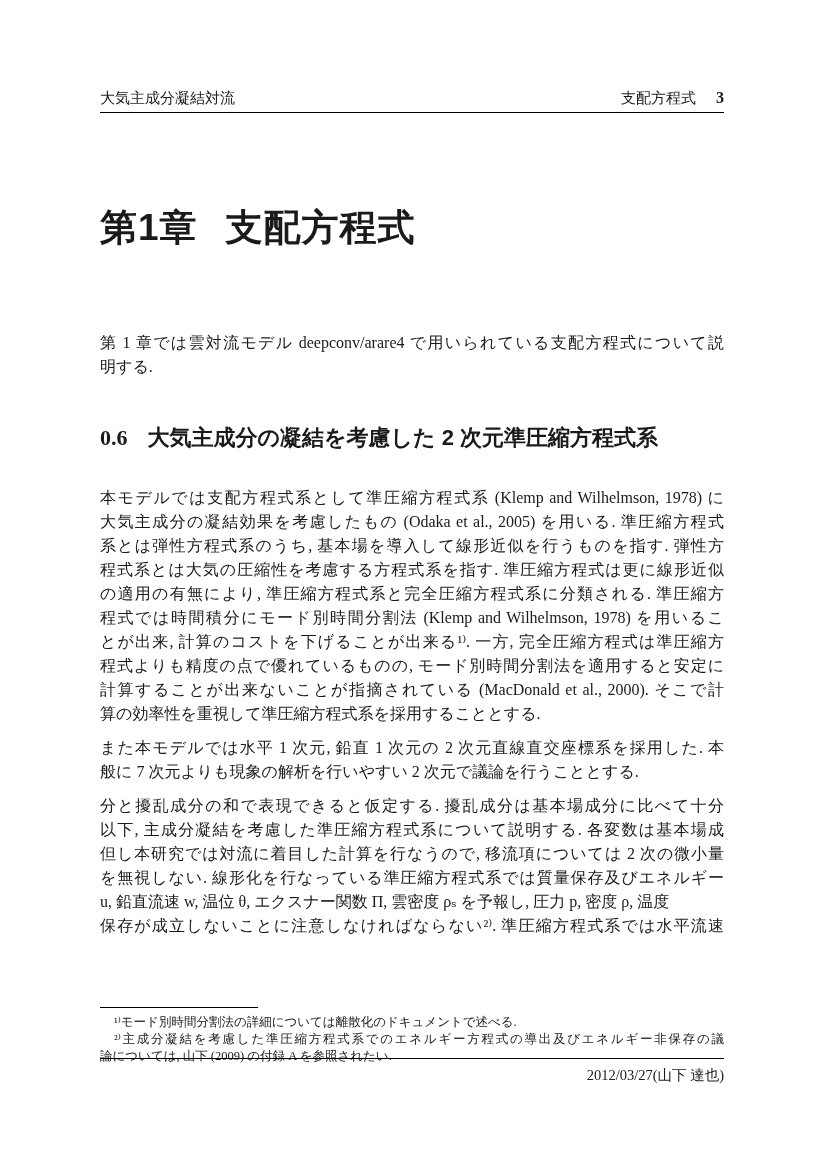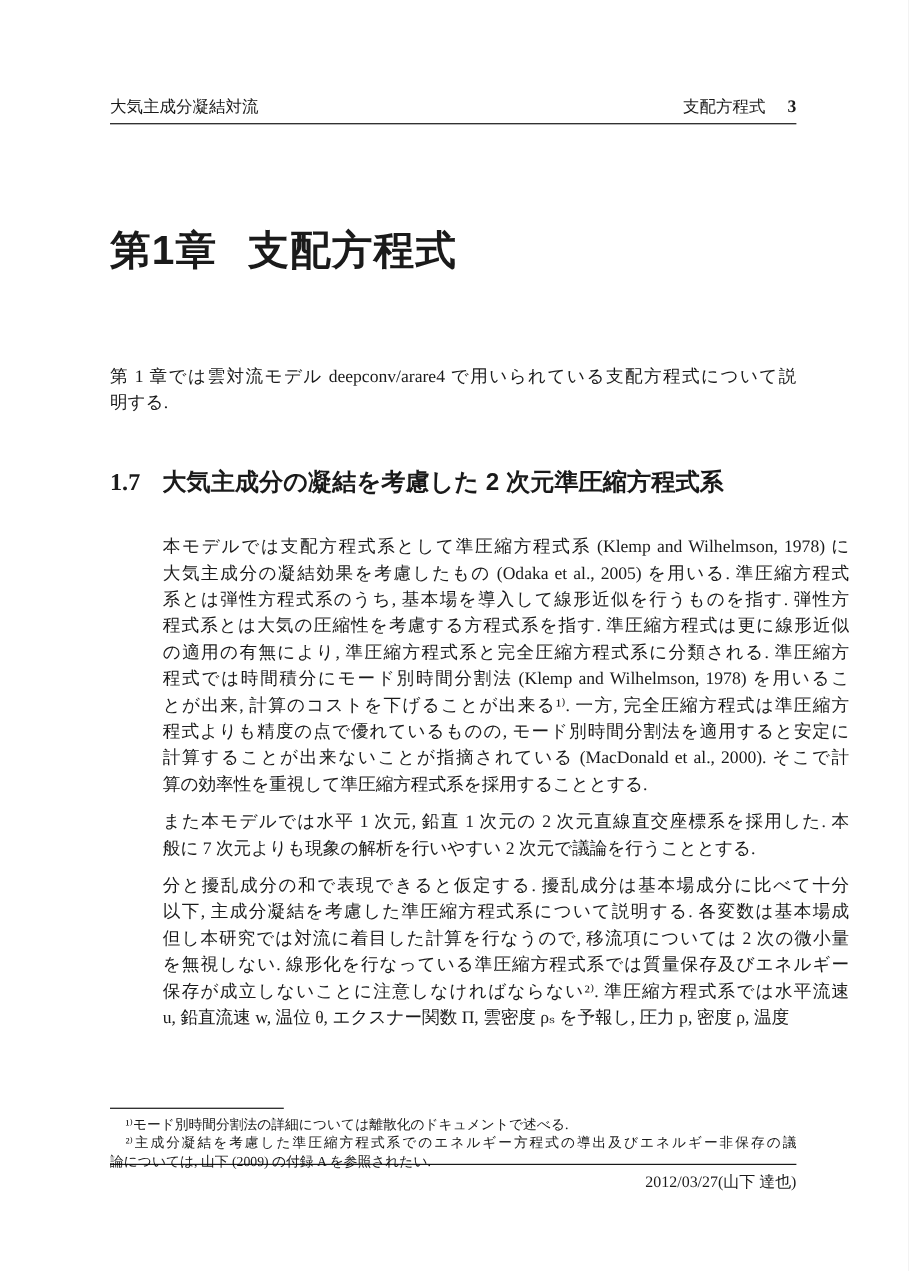--- a/index.html
+++ b/index.html
@@ -71,21 +71,20 @@
     white-space: nowrap;
   }
   .section-heading .sec-no { font-family: "Liberation Serif", "DejaVu Serif", serif; }
   
   .body-text {
     position: absolute;
     left: 100px;
     top: 486px;
     width: 624px;
     font-size: 16px;
-    margin-left: 48px;
   }
   .body-paragraph { margin: 0 0 10px 0; }
   .line {
     line-height: 24px;
     text-align: justify;
     text-align-last: justify;
   }
   .line.last-line { text-align-last: left; }
   
   .footnotes {
@@ -138,21 +137,21 @@
     <span>第1章</span>
     <span>支配方程式</span>
   </div>
 
   <div class="intro-paragraph">
       <div class="line">第 1 章では雲対流モデル deepconv/arare4 で用いられている支配方程式について説</div>
       <div class="line last-line">明する.</div>
     </div>
 
   <div class="section-heading">
-    <span class="sec-no">1.7</span>
+    <span class="sec-no">0.6</span>
     <span>大気主成分の凝結を考慮した 2 次元準圧縮方程式系</span>
   </div>
 
   <div class="body-text">
     <div class="body-paragraph">
         <div class="line">本モデルでは支配方程式系として準圧縮方程式系 (Klemp and Wilhelmson, 1978) に</div>
         <div class="line">大気主成分の凝結効果を考慮したもの (Odaka et al., 2005) を用いる. 準圧縮方程式</div>
         <div class="line">系とは弾性方程式系のうち, 基本場を導入して線形近似を行うものを指す. 弾性方</div>
         <div class="line">程式系とは大気の圧縮性を考慮する方程式系を指す. 準圧縮方程式は更に線形近似</div>
         <div class="line">の適用の有無により, 準圧縮方程式系と完全圧縮方程式系に分類される. 準圧縮方</div>
@@ -164,22 +163,22 @@
       </div>
     <div class="body-paragraph">
         <div class="line">また本モデルでは水平 1 次元, 鉛直 1 次元の 2 次元直線直交座標系を採用した. 本</div>
         <div class="line last-line">般に 7 次元よりも現象の解析を行いやすい 2 次元で議論を行うこととする.</div>
       </div>
     <div class="body-paragraph">
         <div class="line">分と擾乱成分の和で表現できると仮定する. 擾乱成分は基本場成分に比べて十分</div>
         <div class="line">以下, 主成分凝結を考慮した準圧縮方程式系について説明する. 各変数は基本場成</div>
         <div class="line">但し本研究では対流に着目した計算を行なうので, 移流項については 2 次の微小量</div>
         <div class="line">を無視しない. 線形化を行なっている準圧縮方程式系では質量保存及びエネルギー</div>
+        <div class="line last-line">u, 鉛直流速 w, 温位 θ, エクスナー関数 Π, 雲密度 ρₛ を予報し, 圧力 p, 密度 ρ, 温度</div>
         <div class="line">保存が成立しないことに注意しなければならない²⁾. 準圧縮方程式系では水平流速</div>
-        <div class="line last-line">u, 鉛直流速 w, 温位 θ, エクスナー関数 Π, 雲密度 ρₛ を予報し, 圧力 p, 密度 ρ, 温度</div>
       </div>
   </div>
 
   <div class="footnotes">
     <div class="footnote-rule"></div>
     <div class="footnote">
         <div class="line last-line">¹⁾モード別時間分割法の詳細については離散化のドキュメントで述べる.</div>
       </div>
     <div class="footnote">
         <div class="line">²⁾主成分凝結を考慮した準圧縮方程式系でのエネルギー方程式の導出及びエネルギー非保存の議</div>

